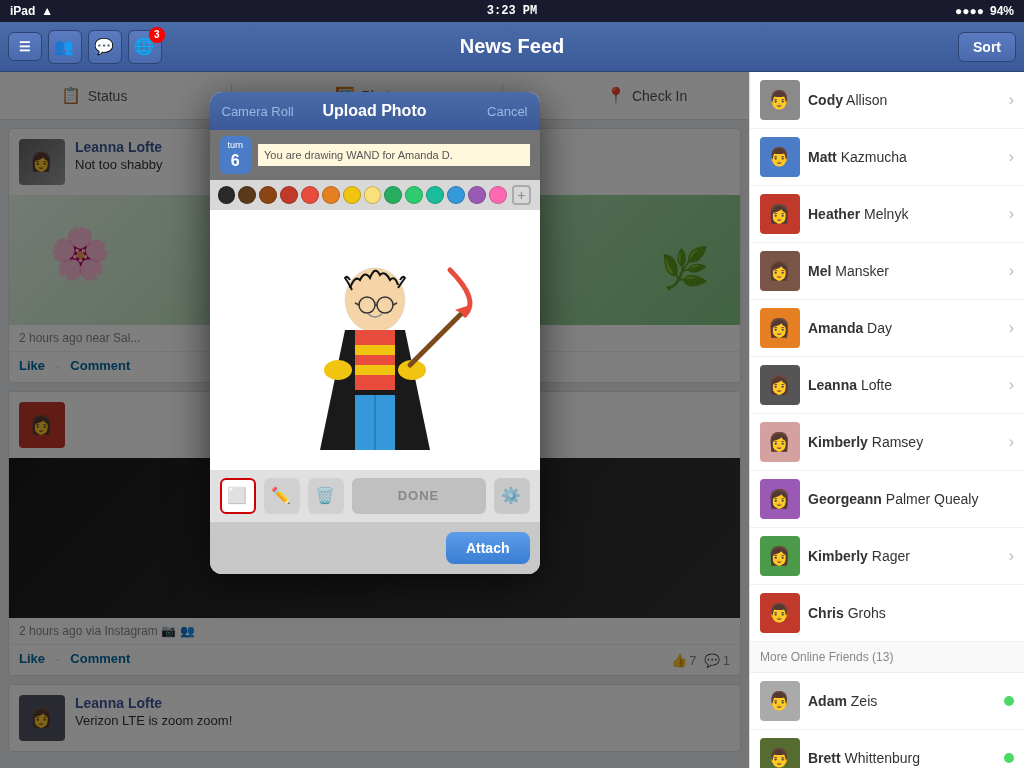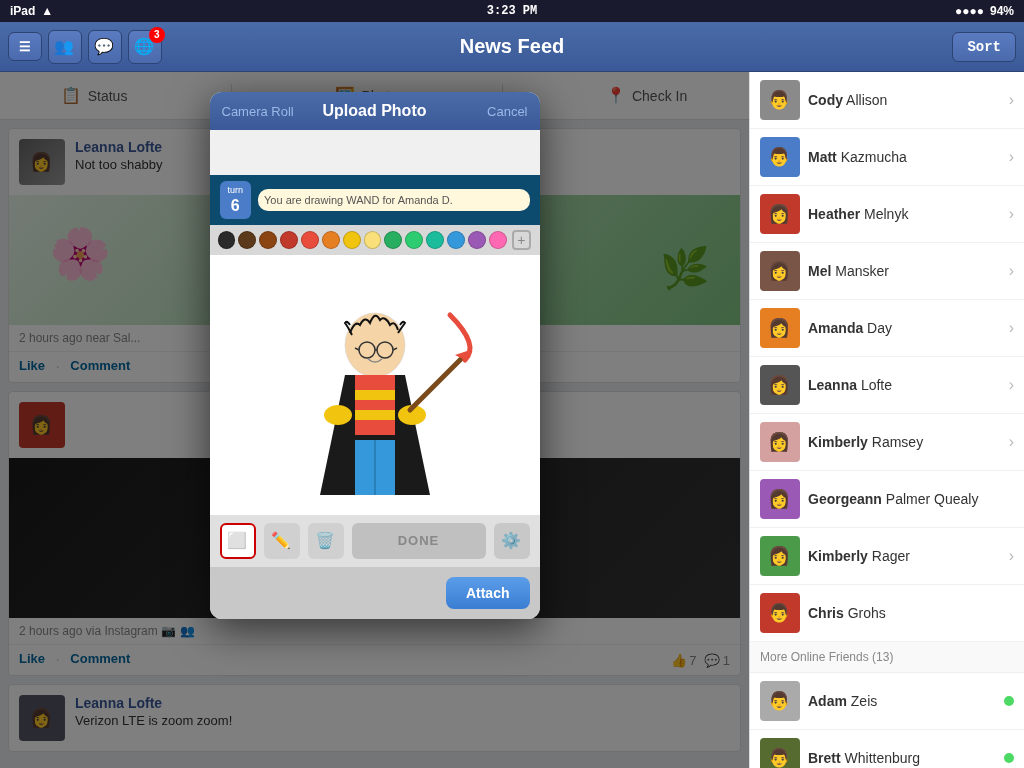--- a/index.html
+++ b/index.html
@@ -91,21 +91,20 @@
     }
     .sort-btn {
       background: linear-gradient(to bottom, #5a7bc0, #4a6aad);
       border: 1px solid #2d4373;
       border-radius: 6px;
       color: white;
       padding: 6px 14px;
       font-size: 14px;
       font-weight: 600;
       cursor: pointer;
-      font-family: Liberation Mono, monospace;
     }
 
     
     .main-layout {
       display: flex;
       height: calc(768px - 72px);
     }
 
     
     .feed-area {
@@ -242,42 +241,41 @@
     .modal-cancel {
       position: absolute;
       right: 12px;
       color: #9ab8e8;
       font-size: 13px;
       font-weight: 500;
       cursor: pointer;
     }
 
     .drawing-toolbar {
-      background: #0c4a6e;
+      background: #737373;
       padding: 6px 10px;
       display: flex;
       align-items: center;
       gap: 3px;
-      margin-top: 45px;
     }
     .turn-badge {
       background: #4a7cc7;
       color: white;
       border-radius: 6px;
       padding: 4px 8px;
       font-size: 11px;
       text-align: center;
       margin-right: 4px;
       line-height: 1.2;
     }
     .turn-label { font-size: 9px; }
     .turn-num { font-size: 16px; font-weight: bold; }
     .drawing-prompt {
       background: #fff8dc;
-      border-radius: 10px;
+      border-radius: 0;
       padding: 4px 6px;
       font-size: 11px;
       color: #555;
       flex: 1;
       line-height: 1.3;
     }
 
     .color-palette {
       background: #d8d8d8;
       padding: 5px 8px;

